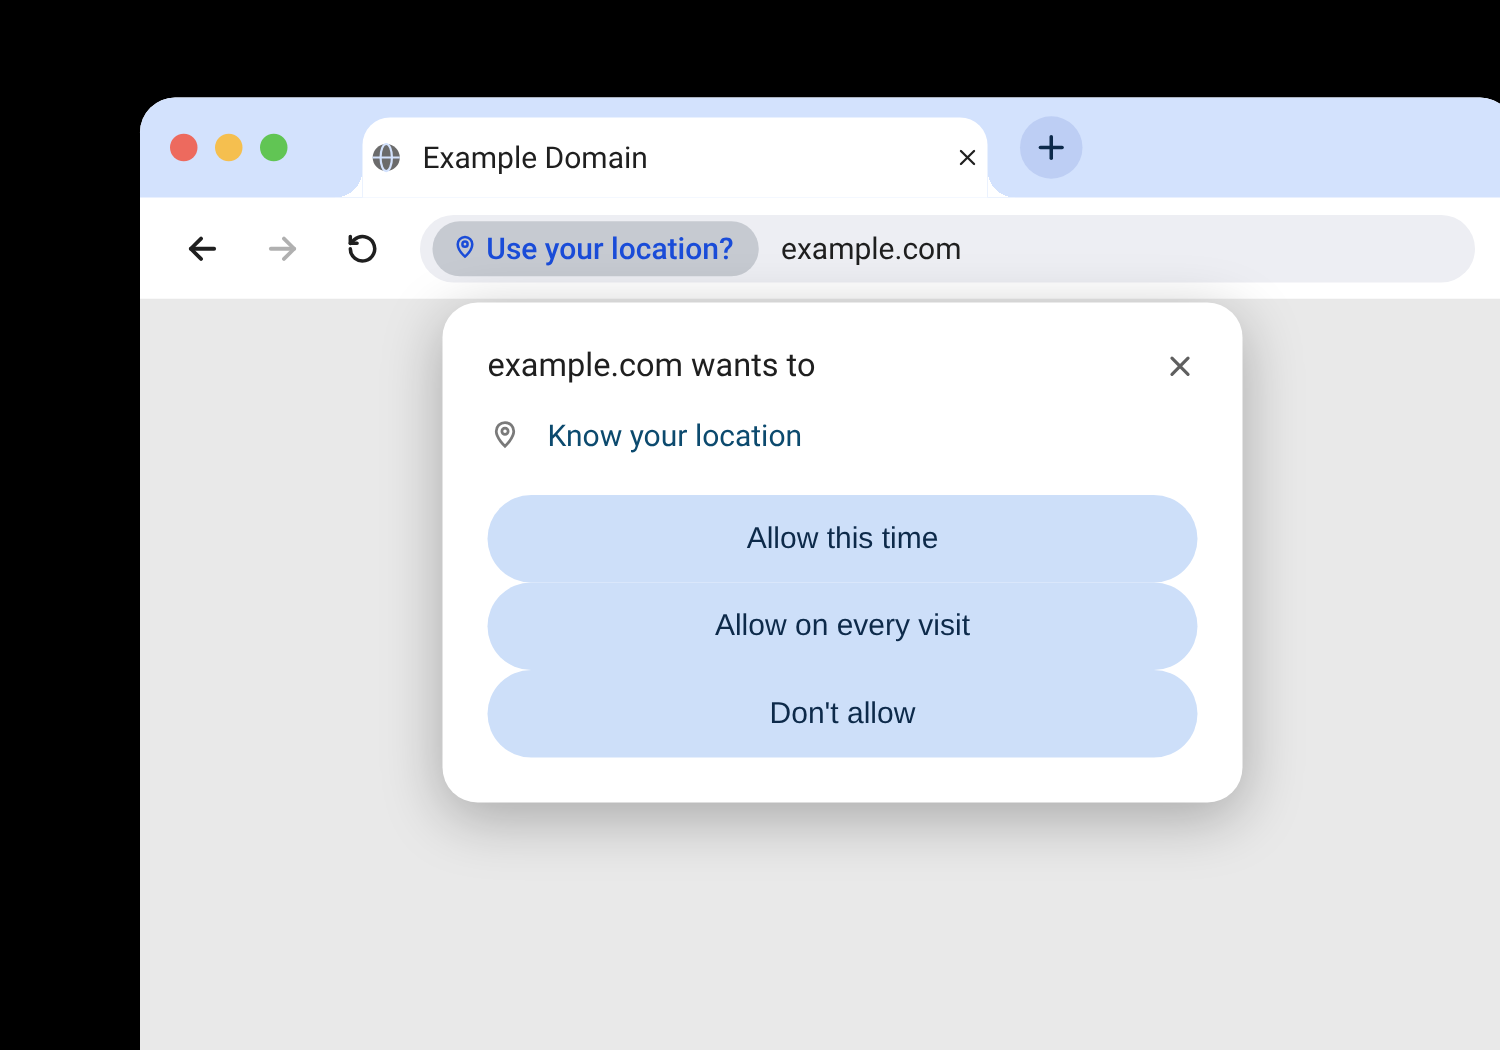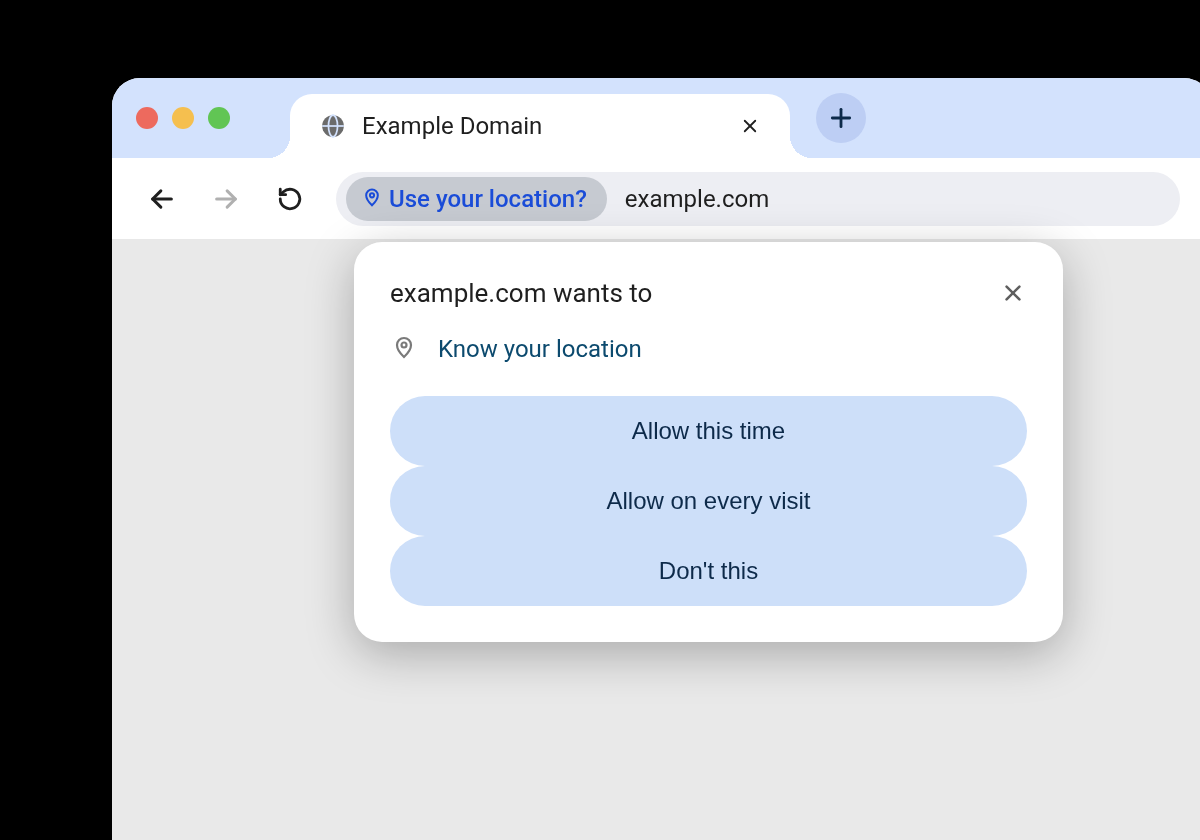--- a/index.html
+++ b/index.html
@@ -44,21 +44,21 @@
   .tl-red { background: #ed6a5e; }
   .tl-yellow { background: #f5bf4f; }
   .tl-green { background: #61c554; }
 
   .tab {
     background: #fff;
     height: 64px;
     border-radius: 22px 22px 0 0;
     display: flex;
     align-items: center;
-    padding: 0 30px;
+    padding: 0 6px;
     gap: 16px;
     min-width: 500px;
     position: relative;
     margin-top: 16px;
   }
   .tab::before, .tab::after {
     content: "";
     position: absolute;
     bottom: 0;
     width: 22px;
@@ -144,21 +144,21 @@
     background: #e9e9e9;
     height: 640px;
     width: 100%;
     position: relative;
   }
 
   .popup {
     position: absolute;
     top: 164px;
     left: 242px;
-    width: 709px;
+    width: 640px;
     background: #fff;
     border-radius: 28px;
     box-shadow: 0 12px 48px rgba(0,0,0,0.28);
     padding: 36px 36px 32px 36px;
   }
   .popup-header {
     display:flex;
     align-items:center;
     justify-content:space-between;
     margin-bottom: 24px;
@@ -285,16 +285,16 @@
       <span>
         <svg width="24" height="30" viewBox="0 0 24 24" fill="none" stroke="#7a7a7a" stroke-width="2.2">
           <path d="M12 22s7-6.5 7-12a7 7 0 1 0-14 0c0 5.5 7 12 7 12z"></path>
           <circle cx="12" cy="10" r="2.5"></circle>
         </svg>
       </span>
       <span class="popup-row-text">Know your location</span>
     </div>
     <button class="popup-btn">Allow this time</button>
     <button class="popup-btn">Allow on every visit</button>
-    <button class="popup-btn">Don't this</button>
+    <button class="popup-btn">Don't allow</button>
   </div>
 
 </div>
 
 </body></html>

